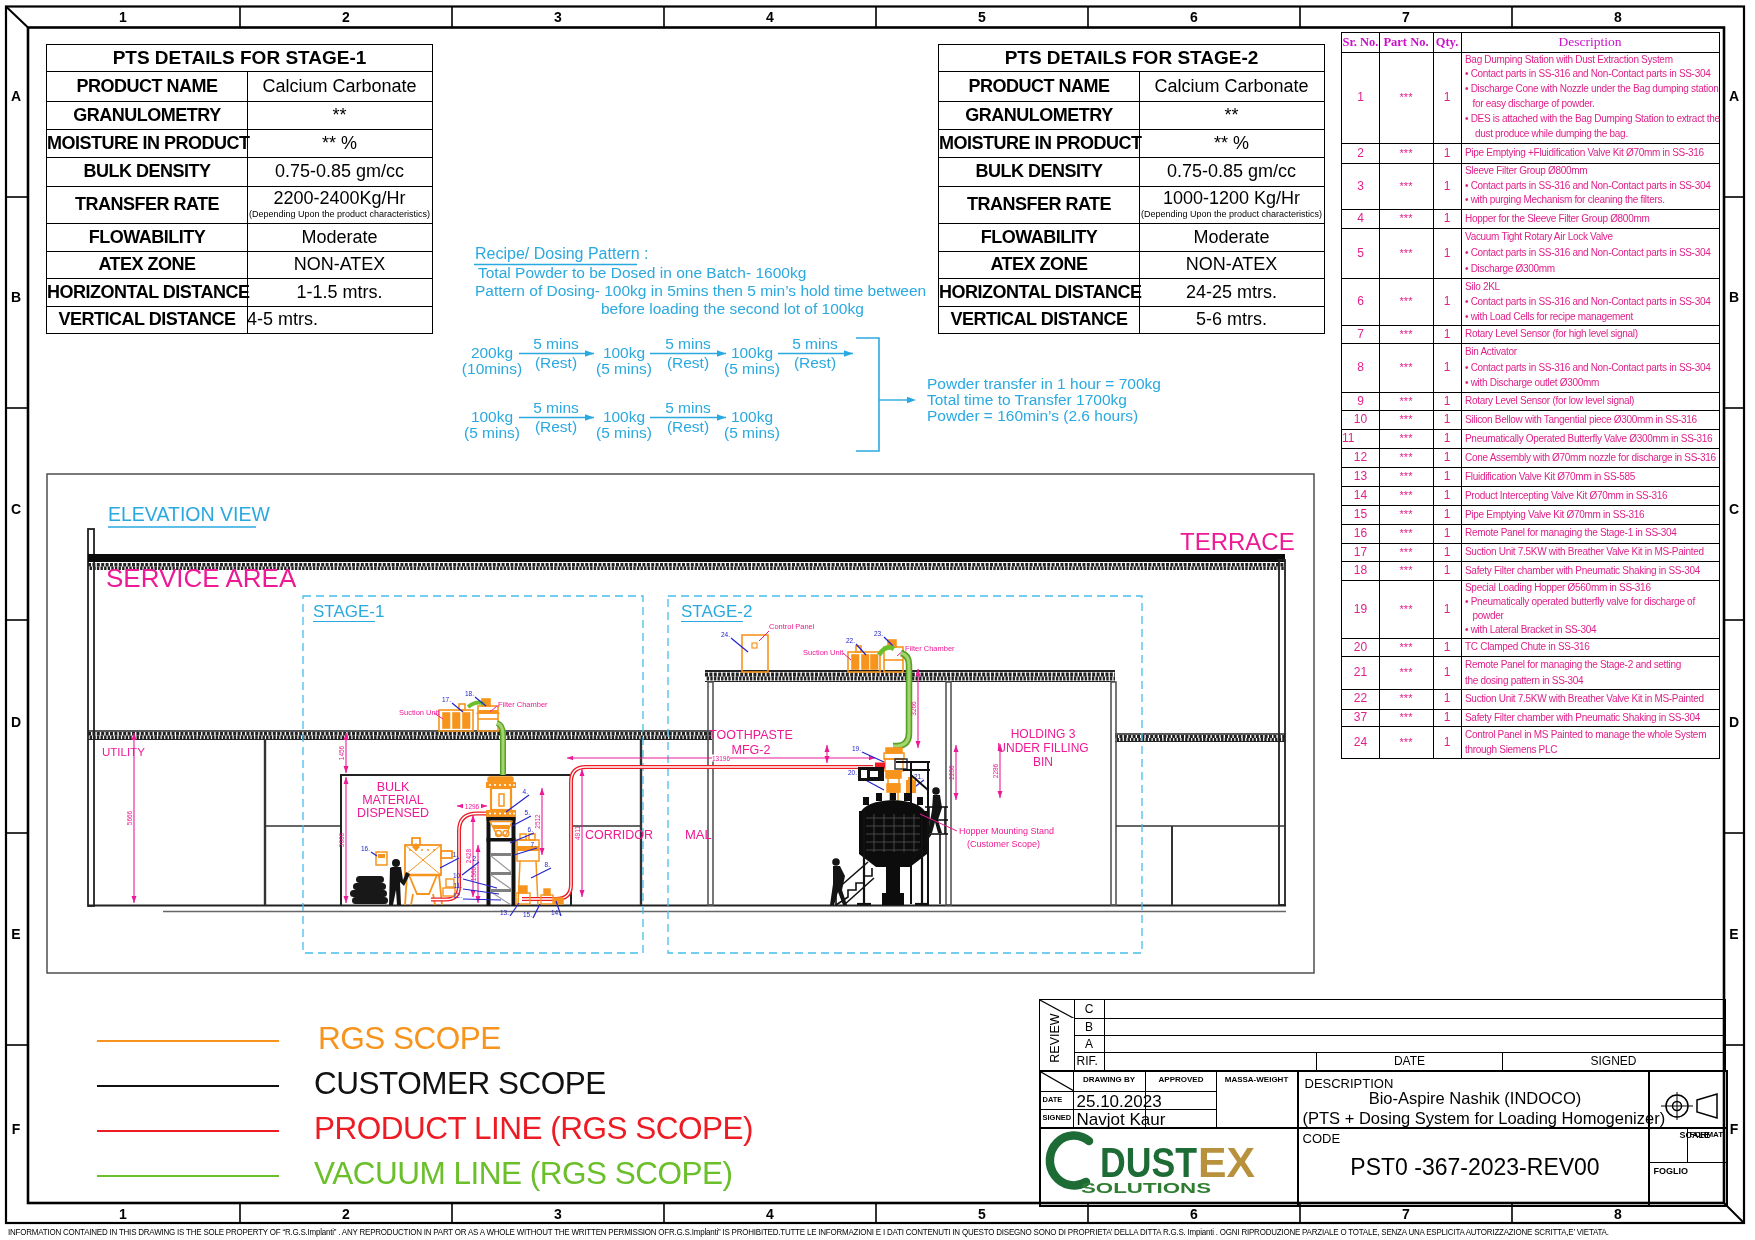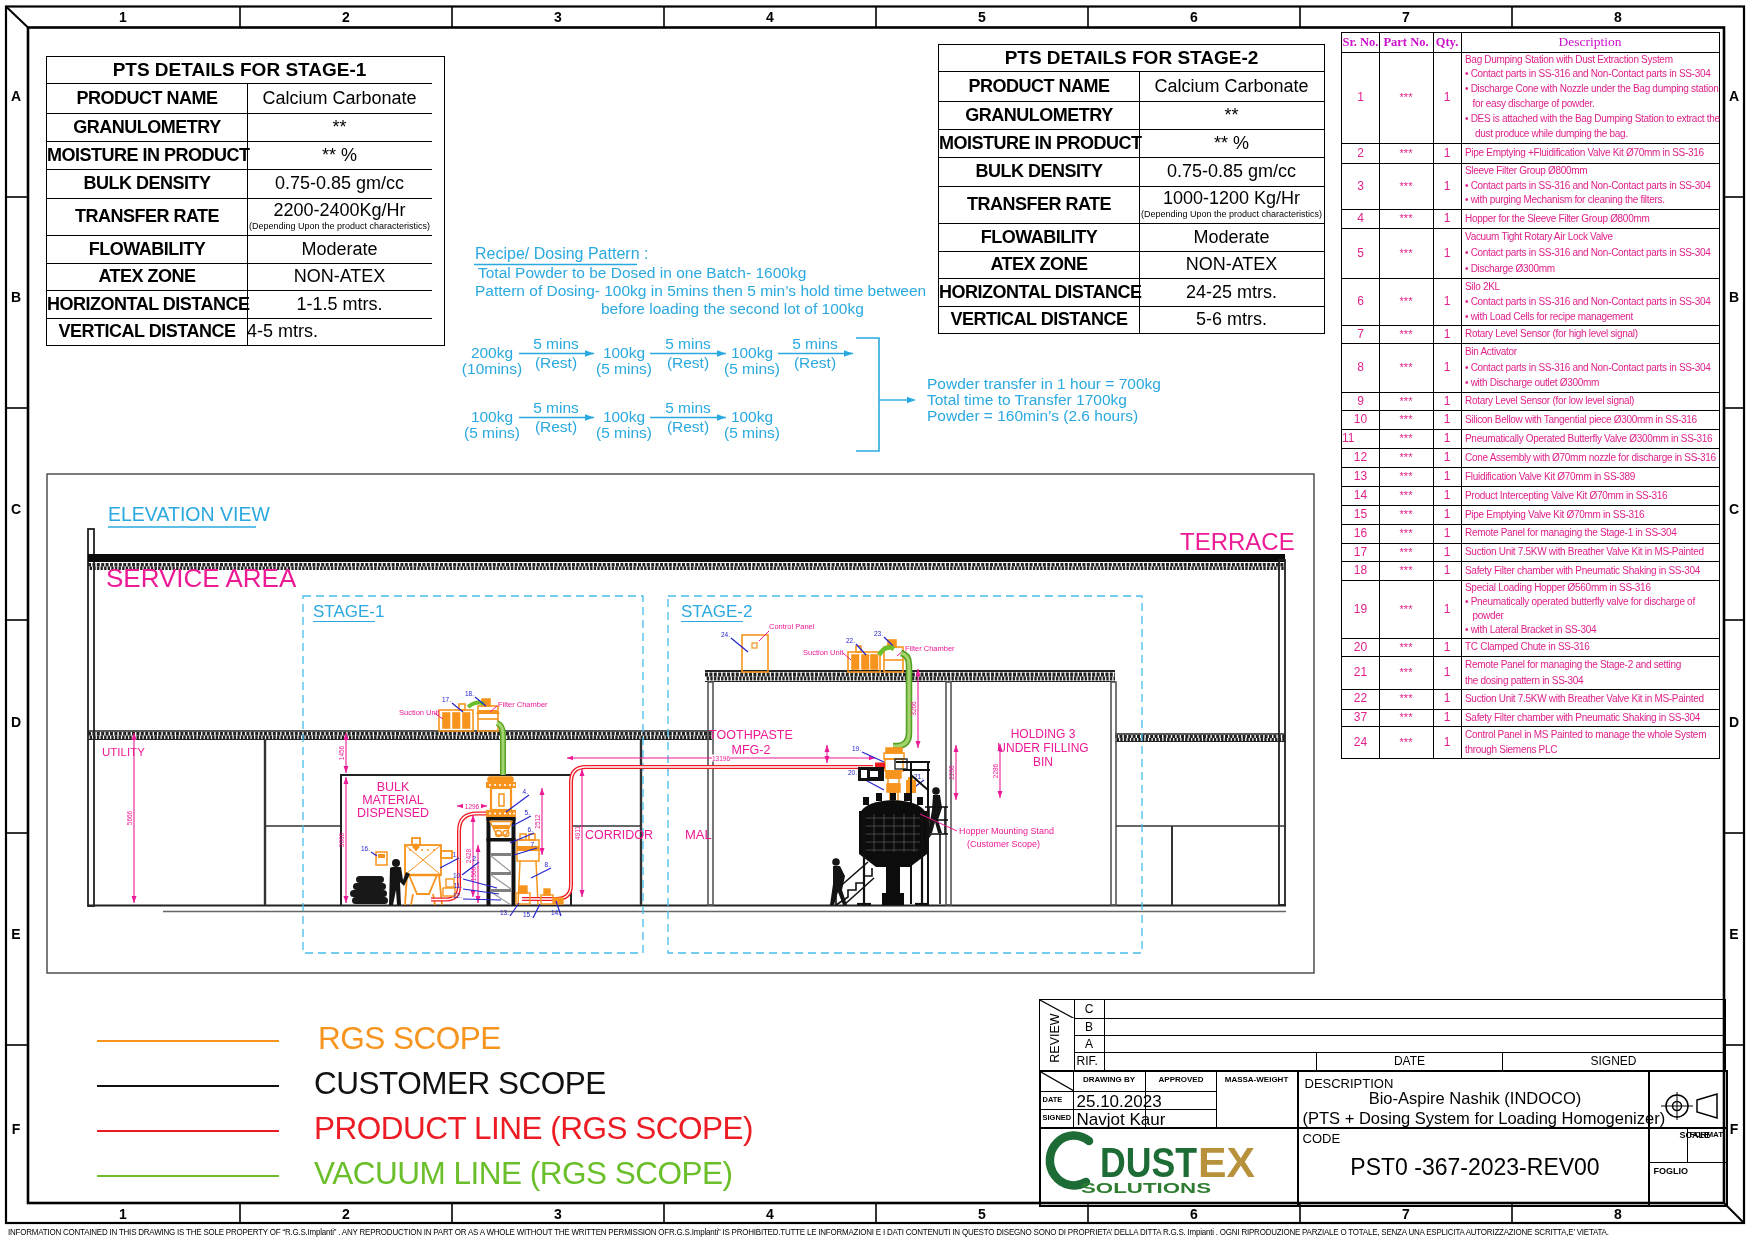--- a/index.html
+++ b/index.html
@@ -567,21 +567,21 @@
 
 <path d="M856,338 L879,338 L879,451 L856,451" stroke="#2aa9e0" stroke-width="1.6" fill="none"></path>
 <line x1="879" y1="400" x2="908" y2="400" stroke="#2aa9e0" stroke-width="1.4"></line>
 <path d="M916,400 l-9,-3.2 l0,6.4 z" fill="#2aa9e0"></path>
 
 <text x="927" y="389" font-size="15.5" fill="#2aa9e0">Powder transfer in 1 hour = 700kg</text>
 <text x="927" y="405" font-size="15.5" fill="#2aa9e0">Total time to Transfer 1700kg</text>
 <text x="927" y="421" font-size="15.5" fill="#2aa9e0">Powder = 160min’s (2.6 hours)</text>
 </svg>
 
-<div style="position:absolute;left:46px;top:56px;width:385px;height:288px;border:1.3px solid #000;padding-left:12px;">
+<div style="position:absolute;left:46px;top:44px;width:385px;height:288px;border:1.3px solid #000;">
 <div class="t" style="left:0;top:0;width:385px;height:25px;line-height:25px;text-align:center;font-size:19px;font-weight:bold;">PTS DETAILS FOR STAGE-1</div>
 <div class="hl" style="left:0;top:25.5px;width:385px;height:1.1px;"></div>
 <div class="hl" style="left:0;top:56px;width:385px;height:1.1px;"></div>
 <div class="hl" style="left:0;top:84px;width:385px;height:1.1px;"></div>
 <div class="hl" style="left:0;top:112px;width:385px;height:1.1px;"></div>
 <div class="hl" style="left:0;top:141px;width:385px;height:1.1px;"></div>
 <div class="hl" style="left:0;top:178px;width:385px;height:1.1px;"></div>
 <div class="hl" style="left:0;top:206px;width:385px;height:1.1px;"></div>
 <div class="hl" style="left:0;top:233px;width:385px;height:1.1px;"></div>
 <div class="hl" style="left:0;top:261px;width:385px;height:1.1px;"></div>
@@ -718,21 +718,21 @@
 <div class="t" style="left:123px;top:396.0px;width:252px;height:19px;line-height:19px;font-size:10px;letter-spacing:-0.3px;color:#e0218a;">Pneumatically Operated Butterfly Valve Ø300mm in SS-316</div>
 <div class="hl" style="left:0;top:415.0px;width:377px;height:1.2px;"></div>
 <div class="t" style="left:0;top:415.0px;width:37px;height:19px;line-height:19px;text-align:center;font-size:12px;color:#e0218a;">12</div>
 <div class="t" style="left:37px;top:415.0px;width:54px;height:19px;line-height:19px;text-align:center;font-size:11px;color:#e0218a;">***</div>
 <div class="t" style="left:91px;top:415.0px;width:28px;height:19px;line-height:19px;text-align:center;font-size:12px;color:#e0218a;">1</div>
 <div class="t" style="left:123px;top:415.0px;width:252px;height:19px;line-height:19px;font-size:10px;letter-spacing:-0.3px;color:#e0218a;">Cone Assembly with Ø70mm nozzle for discharge in SS-316</div>
 <div class="hl" style="left:0;top:434.0px;width:377px;height:1.2px;"></div>
 <div class="t" style="left:0;top:434.0px;width:37px;height:19px;line-height:19px;text-align:center;font-size:12px;color:#e0218a;">13</div>
 <div class="t" style="left:37px;top:434.0px;width:54px;height:19px;line-height:19px;text-align:center;font-size:11px;color:#e0218a;">***</div>
 <div class="t" style="left:91px;top:434.0px;width:28px;height:19px;line-height:19px;text-align:center;font-size:12px;color:#e0218a;">1</div>
-<div class="t" style="left:123px;top:434.0px;width:252px;height:19px;line-height:19px;font-size:10px;letter-spacing:-0.3px;color:#e0218a;">Fluidification Valve Kit Ø70mm in SS-389</div>
+<div class="t" style="left:123px;top:434.0px;width:252px;height:19px;line-height:19px;font-size:10px;letter-spacing:-0.3px;color:#e0218a;">Fluidification Valve Kit Ø70mm in SS-585</div>
 <div class="hl" style="left:0;top:453.0px;width:377px;height:1.2px;"></div>
 <div class="t" style="left:0;top:453.0px;width:37px;height:19px;line-height:19px;text-align:center;font-size:12px;color:#e0218a;">14</div>
 <div class="t" style="left:37px;top:453.0px;width:54px;height:19px;line-height:19px;text-align:center;font-size:11px;color:#e0218a;">***</div>
 <div class="t" style="left:91px;top:453.0px;width:28px;height:19px;line-height:19px;text-align:center;font-size:12px;color:#e0218a;">1</div>
 <div class="t" style="left:123px;top:453.0px;width:252px;height:19px;line-height:19px;font-size:10px;letter-spacing:-0.3px;color:#e0218a;">Product Intercepting Valve Kit Ø70mm  in SS-316</div>
 <div class="hl" style="left:0;top:472.0px;width:377px;height:1.2px;"></div>
 <div class="t" style="left:0;top:472.0px;width:37px;height:19px;line-height:19px;text-align:center;font-size:12px;color:#e0218a;">15</div>
 <div class="t" style="left:37px;top:472.0px;width:54px;height:19px;line-height:19px;text-align:center;font-size:11px;color:#e0218a;">***</div>
 <div class="t" style="left:91px;top:472.0px;width:28px;height:19px;line-height:19px;text-align:center;font-size:12px;color:#e0218a;">1</div>
 <div class="t" style="left:123px;top:472.0px;width:252px;height:19px;line-height:19px;font-size:10px;letter-spacing:-0.3px;color:#e0218a;">Pipe Emptying Valve Kit Ø70mm in SS-316</div>

